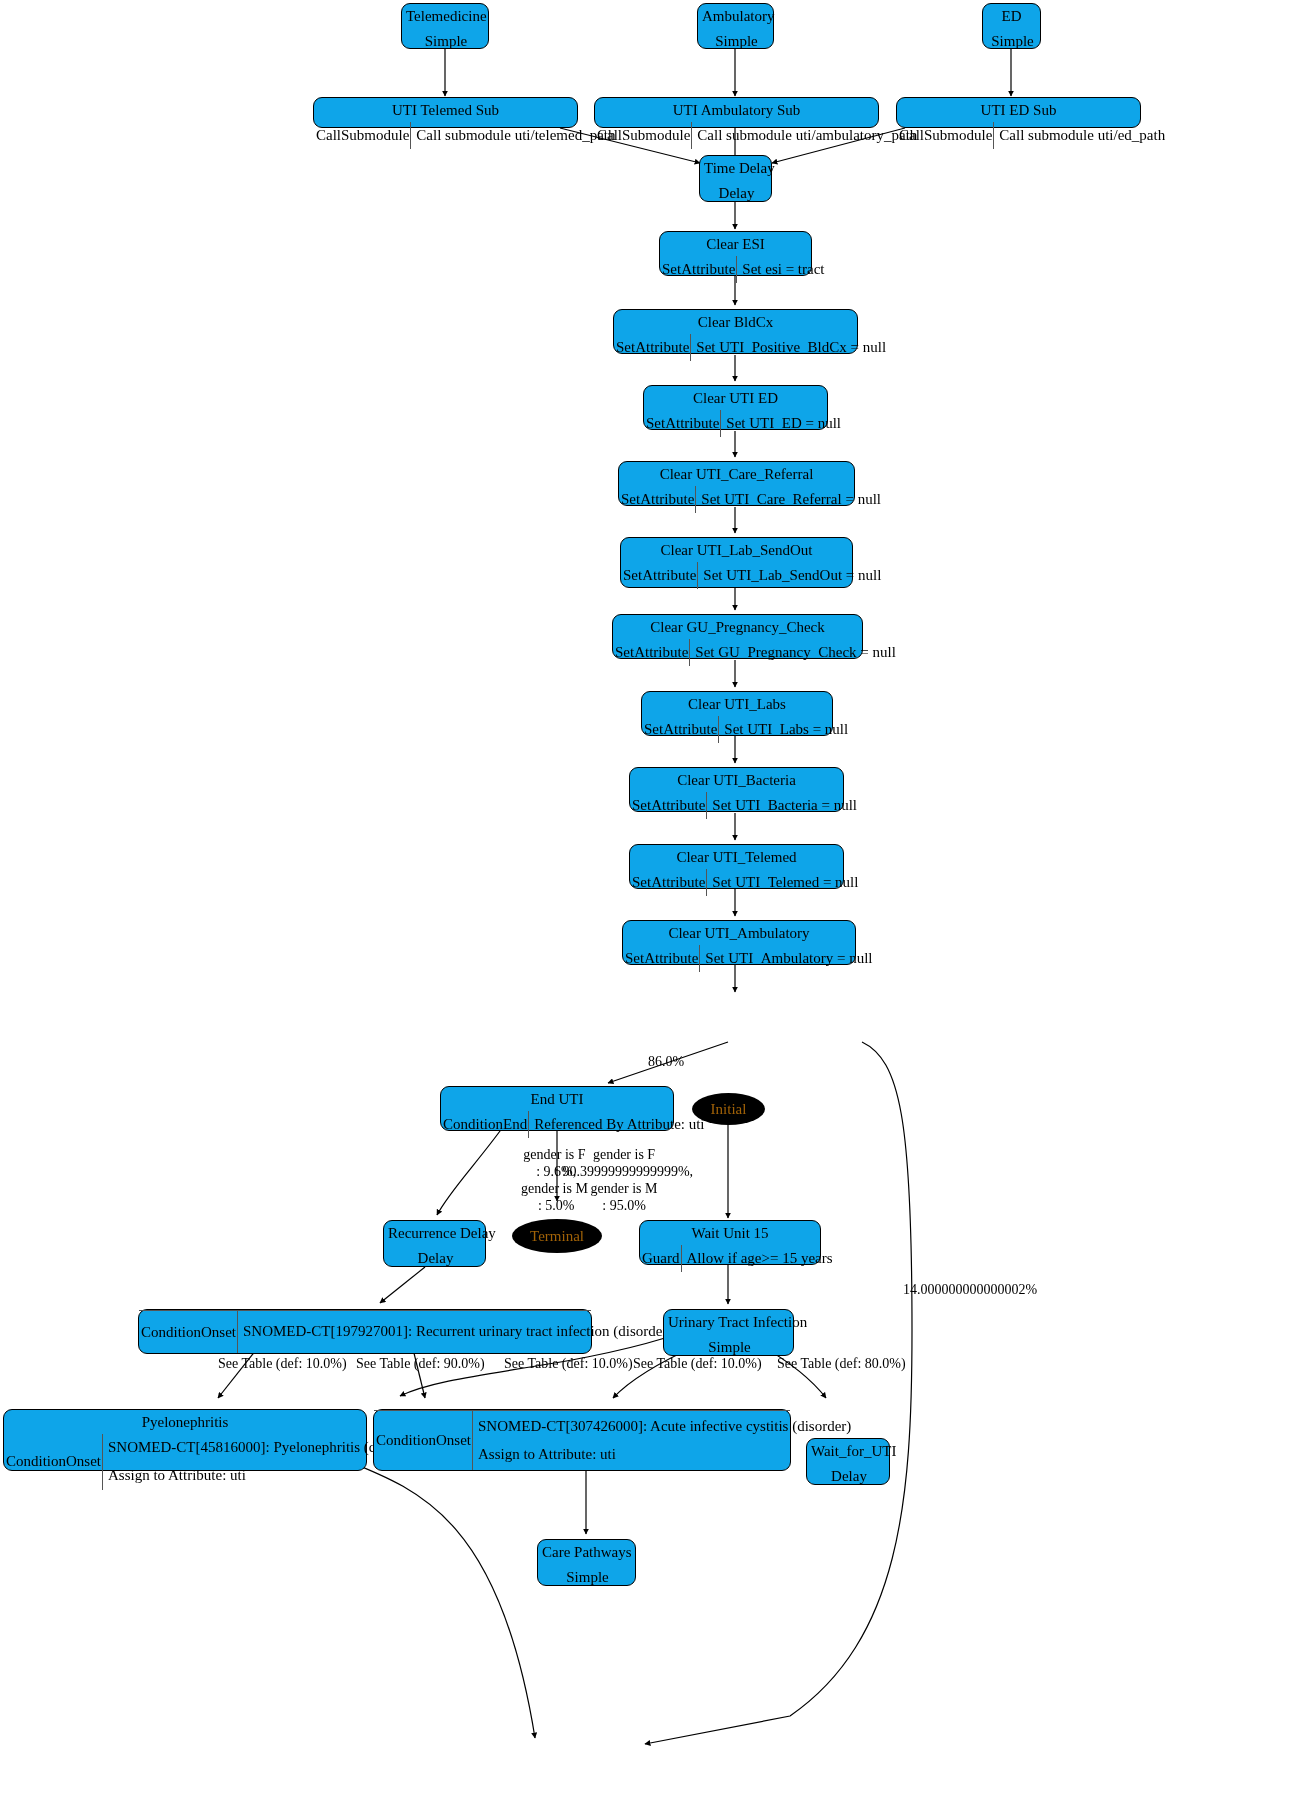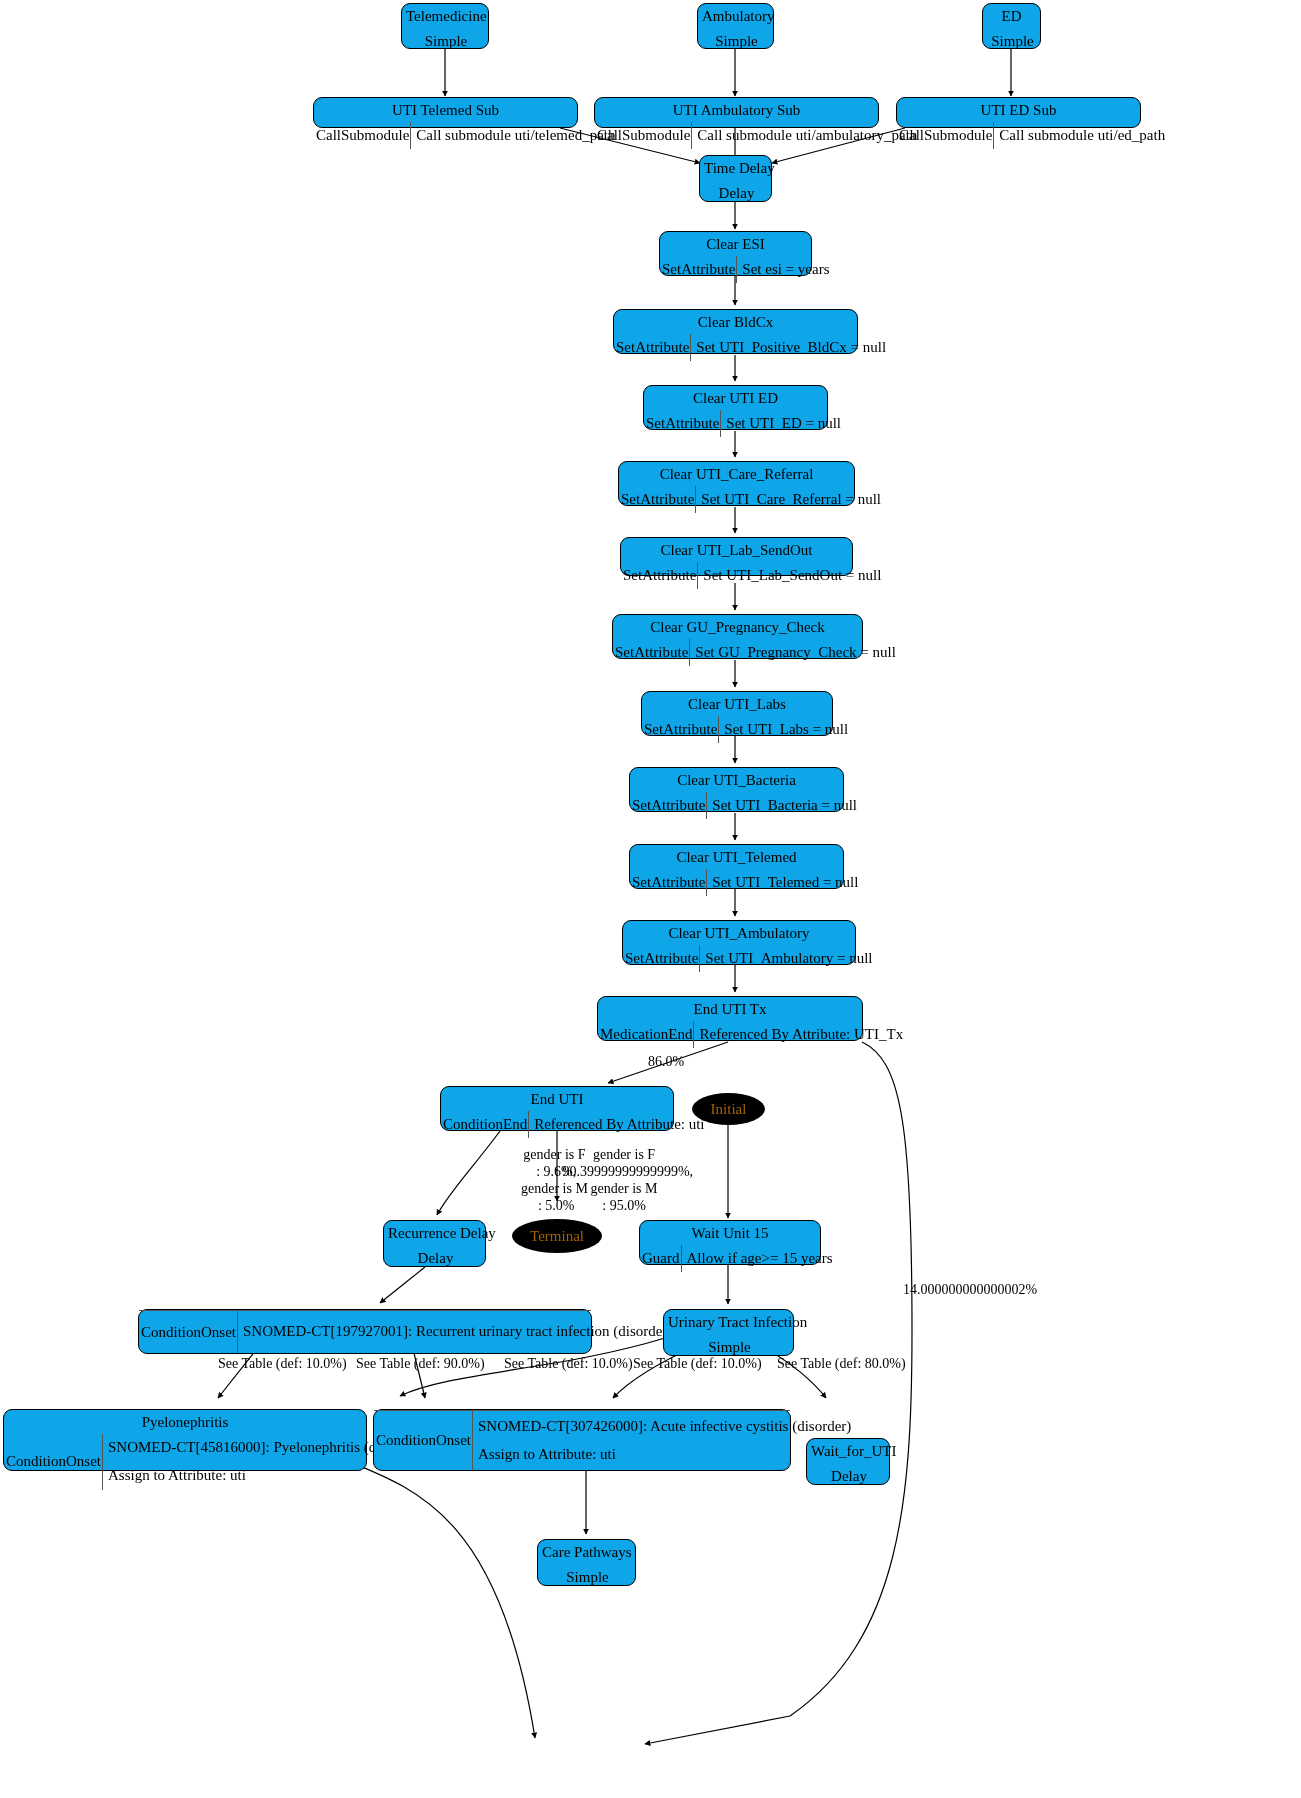--- a/index.html
+++ b/index.html
@@ -242,21 +242,21 @@
       </div>
     </div>
   </div>
 
   <div class="node" style="left:659px; top:231px; width:153px; height:45px;">
     <div class="title">Clear ESI</div>
     <div class="sep"></div>
     <div class="body">
       <div class="cell-left">SetAttribute</div>
       <div class="cell-right">
-        <span>Set esi = years</span>
+        <span>Set esi = tract</span>
       </div>
     </div>
   </div>
 
   <div class="node" style="left:613px; top:309px; width:245px; height:45px;">
     <div class="title">Clear BldCx</div>
     <div class="sep"></div>
     <div class="body">
       <div class="cell-left">SetAttribute</div>
       <div class="cell-right">
@@ -280,21 +280,21 @@
     <div class="title">Clear UTI_Care_Referral</div>
     <div class="sep"></div>
     <div class="body">
       <div class="cell-left">SetAttribute</div>
       <div class="cell-right">
         <span>Set UTI_Care_Referral = null</span>
       </div>
     </div>
   </div>
 
-  <div class="node" style="left:620px; top:537px; width:233px; height:39px;">
+  <div class="node" style="left:620px; top:537px; width:233px; height:51px;">
     <div class="title">Clear UTI_Lab_SendOut</div>
     <div class="sep"></div>
     <div class="body">
       <div class="cell-left">SetAttribute</div>
       <div class="cell-right">
         <span>Set UTI_Lab_SendOut = null</span>
       </div>
     </div>
   </div>
 
@@ -346,30 +346,20 @@
     <div class="title">Clear UTI_Ambulatory</div>
     <div class="sep"></div>
     <div class="body">
       <div class="cell-left">SetAttribute</div>
       <div class="cell-right">
         <span>Set UTI_Ambulatory = null</span>
       </div>
     </div>
   </div>
 
-  <div class="node" style="left:597px; top:996px; width:266px; height:45px;">
-    <div class="title">End UTI Tx</div>
-    <div class="sep"></div>
-    <div class="body">
-      <div class="cell-left">MedicationEnd</div>
-      <div class="cell-right">
-        <span>Referenced By Attribute: UTI_Tx</span>
-      </div>
-    </div>
-  </div>
 
   <div class="node" style="left:440px; top:1086px; width:234px; height:45px;">
     <div class="title">End UTI</div>
     <div class="sep"></div>
     <div class="body">
       <div class="cell-left">ConditionEnd</div>
       <div class="cell-right">
         <span>Referenced By Attribute: uti</span>
       </div>
     </div>

